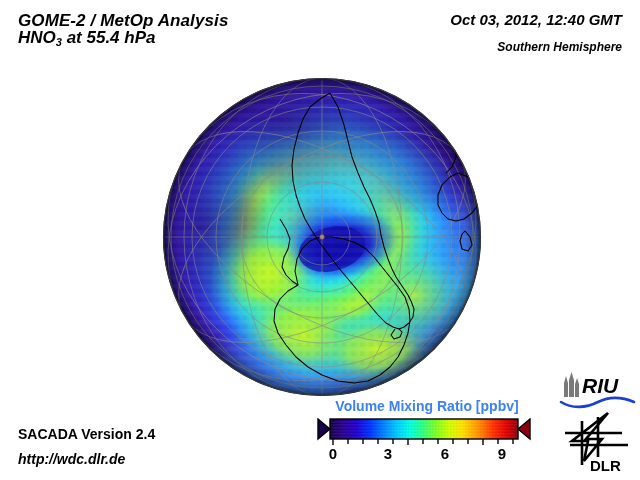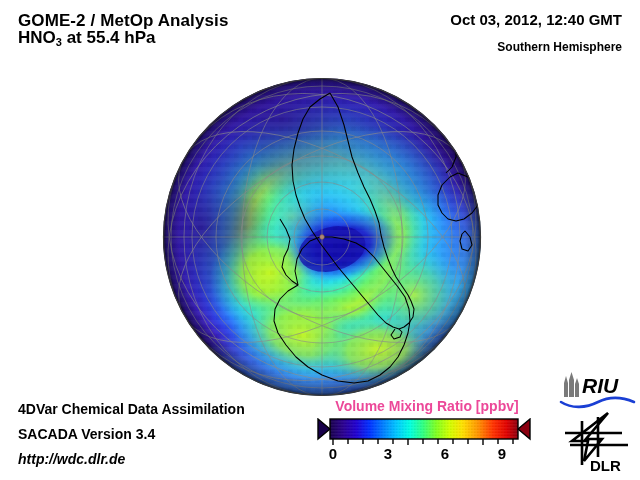--- a/index.html
+++ b/index.html
@@ -6,21 +6,21 @@
   body{
     width:640px;height:480px;
     background:#ffffff;
     font-family:"Liberation Sans",sans-serif;
     overflow:hidden;
     position:relative;
   }
   .stage{position:absolute;left:0;top:0;width:640px;height:480px;}
 
   
-  .hdr{position:absolute;font-weight:bold;color:#000;white-space:nowrap;}
+  .hdr{position:absolute;font-weight:bold;color:#000;white-space:nowrap;font-style:italic;}
   #title-line1{left:18px;top:11px;font-size:17px;letter-spacing:.1px;}
   #title-line2{left:18px;top:28px;font-size:17px;}
   #title-line2 sub{font-size:11px;vertical-align:baseline;position:relative;top:3px;}
   #date-line{right:18px;top:11px;font-size:15px;text-align:right;}
   #hemi-line{right:18px;top:40px;font-size:12px;text-align:right;}
 
   
   #globe-wrap{
     position:absolute;left:162px;top:77px;width:320px;height:320px;
   }
@@ -29,21 +29,21 @@
   
   .ftr{position:absolute;left:18px;font-weight:bold;color:#000;font-size:14px;white-space:nowrap;}
   #footer-line1{top:401px;}
   #footer-line2{top:426px;}
   #footer-line3{top:451px;font-style:italic;}
 
   
   #colorbar-block{position:absolute;left:312px;top:398px;width:230px;height:78px;}
   #colorbar-title{
     position:absolute;left:0;top:0;width:230px;text-align:center;
-    font-size:14px;font-weight:bold;color:#ec4899;white-space:nowrap;
+    font-size:14px;font-weight:bold;color:#3b82f6;white-space:nowrap;
   }
   #colorbar-svg{position:absolute;left:0px;top:20px;}
   .cb-tick-label{
     position:absolute;top:47px;font-size:15px;font-weight:bold;color:#000;
     transform:translateX(-50%);
   }
 
   
   #riu-logo{position:absolute;left:558px;top:371px;width:80px;height:40px;}
   #dlr-logo{position:absolute;left:562px;top:411px;width:74px;height:64px;}
@@ -214,22 +214,21 @@
 
         <circle cx="160" cy="160" r="2.4" fill="#b08878" stroke="#6a5046" stroke-width="0.6"></circle>
 
         <circle cx="160" cy="160" r="159" fill="url(#limb)"></circle>
       </g>
 
       <circle cx="160" cy="160" r="158.5" fill="none" stroke="#3a3a3a" stroke-width="1.2"></circle>
     </svg>
   </div>
 
-  <div class="ftr" id="footer-line1">4DVar Chemical Data Assimilation</div>
-  <div class="ftr" id="footer-line2">SACADA Version 3.4</div>
+  <div class="ftr" id="footer-line2">SACADA Version 2.4</div>
   <div class="ftr" id="footer-line3">http://wdc.dlr.de</div>
 
   <div id="colorbar-block">
     <div id="colorbar-title">Volume Mixing Ratio [ppbv]</div>
 
     <svg id="colorbar-svg" width="230" height="34" viewBox="0 0 230 34" xmlns="http://www.w3.org/2000/svg">
       <defs>
         <linearGradient id="cbgrad" x1="0" y1="0" x2="1" y2="0">
           <stop offset="0.000" stop-color="#18004a"></stop>
           <stop offset="0.070" stop-color="#2a008f"></stop>

